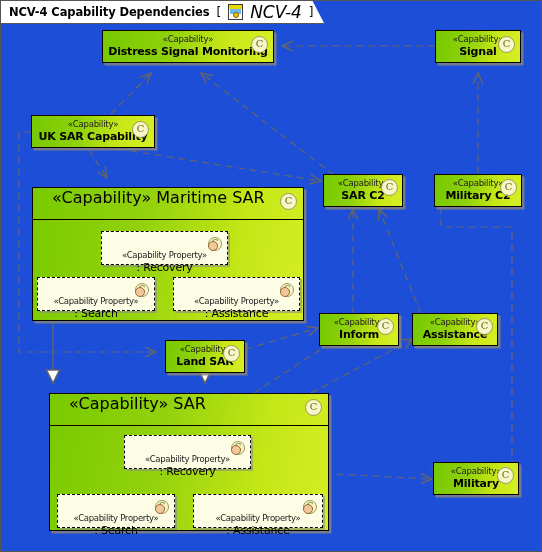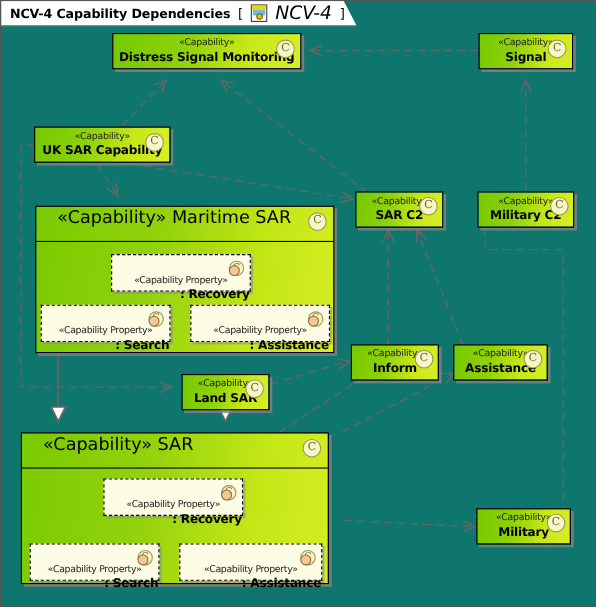--- a/index.html
+++ b/index.html
@@ -1,18 +1,18 @@
 <!DOCTYPE html>
 <html><head>
 <meta charset="utf-8">
 <style>
   html,body{margin:0;padding:0;background:#ffffff;}
   body{font-family:"DejaVu Sans","Liberation Sans",sans-serif;}
 
-  #canvas{position:relative;width:542px;height:552px;background:#0f766e;
+  #canvas{position:relative;width:542px;height:552px;background:#1d4ed8;
           border:1px solid #555555;box-sizing:border-box;overflow:hidden;}
 
   
   #frame-header{position:absolute;left:0;top:0;height:22px;padding:0 10px 0 8px;
       display:flex;align-items:center;gap:7px;
       background:#ffffff;border-right:1px solid #555;border-bottom:1px solid #555;
       -webkit-clip-path:polygon(0 0,calc(100% - 12px) 0,100% 100%,0 100%);
               clip-path:polygon(0 0,calc(100% - 12px) 0,100% 100%,0 100%);}
   #frame-title{font-size:11.5px;font-weight:bold;color:#000;letter-spacing:-0.1px;white-space:nowrap;}
   .brk{font-size:12px;color:#000;}
@@ -47,21 +47,21 @@
         background:linear-gradient(100deg,#79ca00 0%,#93d20c 40%,#c5e716 75%,#d4ee24 100%);
         box-shadow:2.5px 2.5px 0 rgba(130,130,130,.85);}
   .comp .head{position:relative;height:31px;border-bottom:1.5px solid #000;padding-left:19px;}
   .comp .body{position:relative;}
 
   
   .prop{position:absolute;box-sizing:border-box;border:1.3px dashed #000;
         background:#fdfce4;box-shadow:2px 2px 0 rgba(140,140,140,.6);}
   .prop .stereo{display:block;text-align:center;font-size:8.5px;color:#1c1c1c;
         line-height:11px;padding-top:18px;letter-spacing:-0.3px;}
-  .prop .nm{display:block;text-align:right;font-size:11px;font-weight:bold;color:#000;
+  .prop .nm{display:block;text-align:center;font-size:11px;font-weight:normal;color:#000;
         line-height:13px;letter-spacing:-0.2px;}
   .pbadge{position:absolute;width:14px;height:14px;}
   .pbadge .big{position:absolute;right:0;top:0;width:12px;height:12px;border-radius:50%;
         background:#f7f6c8;border:1px solid #9a9a52;font-size:8.5px;line-height:11px;
         text-align:center;color:#6b6b22;font-family:"DejaVu Serif",serif;}
   .pbadge .sml{position:absolute;left:0;bottom:0;width:8px;height:8px;border-radius:50%;
         background:#f4c79a;border:1px solid #9a6a3a;}
 </style>
 </head>
 <body>
@@ -219,21 +219,21 @@
         <span class="nm">: Assistance</span>
         <span class="pbadge" style="right:5px;top:5px;">
           <span class="big">C</span>
             <span class="sml"></span>
         </span>
       </div>
 
     </div>
   </div>
 
-  <div class="comp" style="left:18px;top:392px;width:280px;height:138px;">
+  <div class="comp" style="left:48px;top:392px;width:280px;height:138px;">
     <div class="head">
       <span class="stereo">«Capability»</span>
       <span class="nm">SAR</span>
       <span class="cbadge" style="right:6px;top:5px;">C</span>
     </div>
     <div class="body">
 
       <div class="prop" style="left:74px;top:9px;width:127px;height:34px;">
         <span class="stereo">«Capability Property»</span>
         <span class="nm">: Recovery</span>

